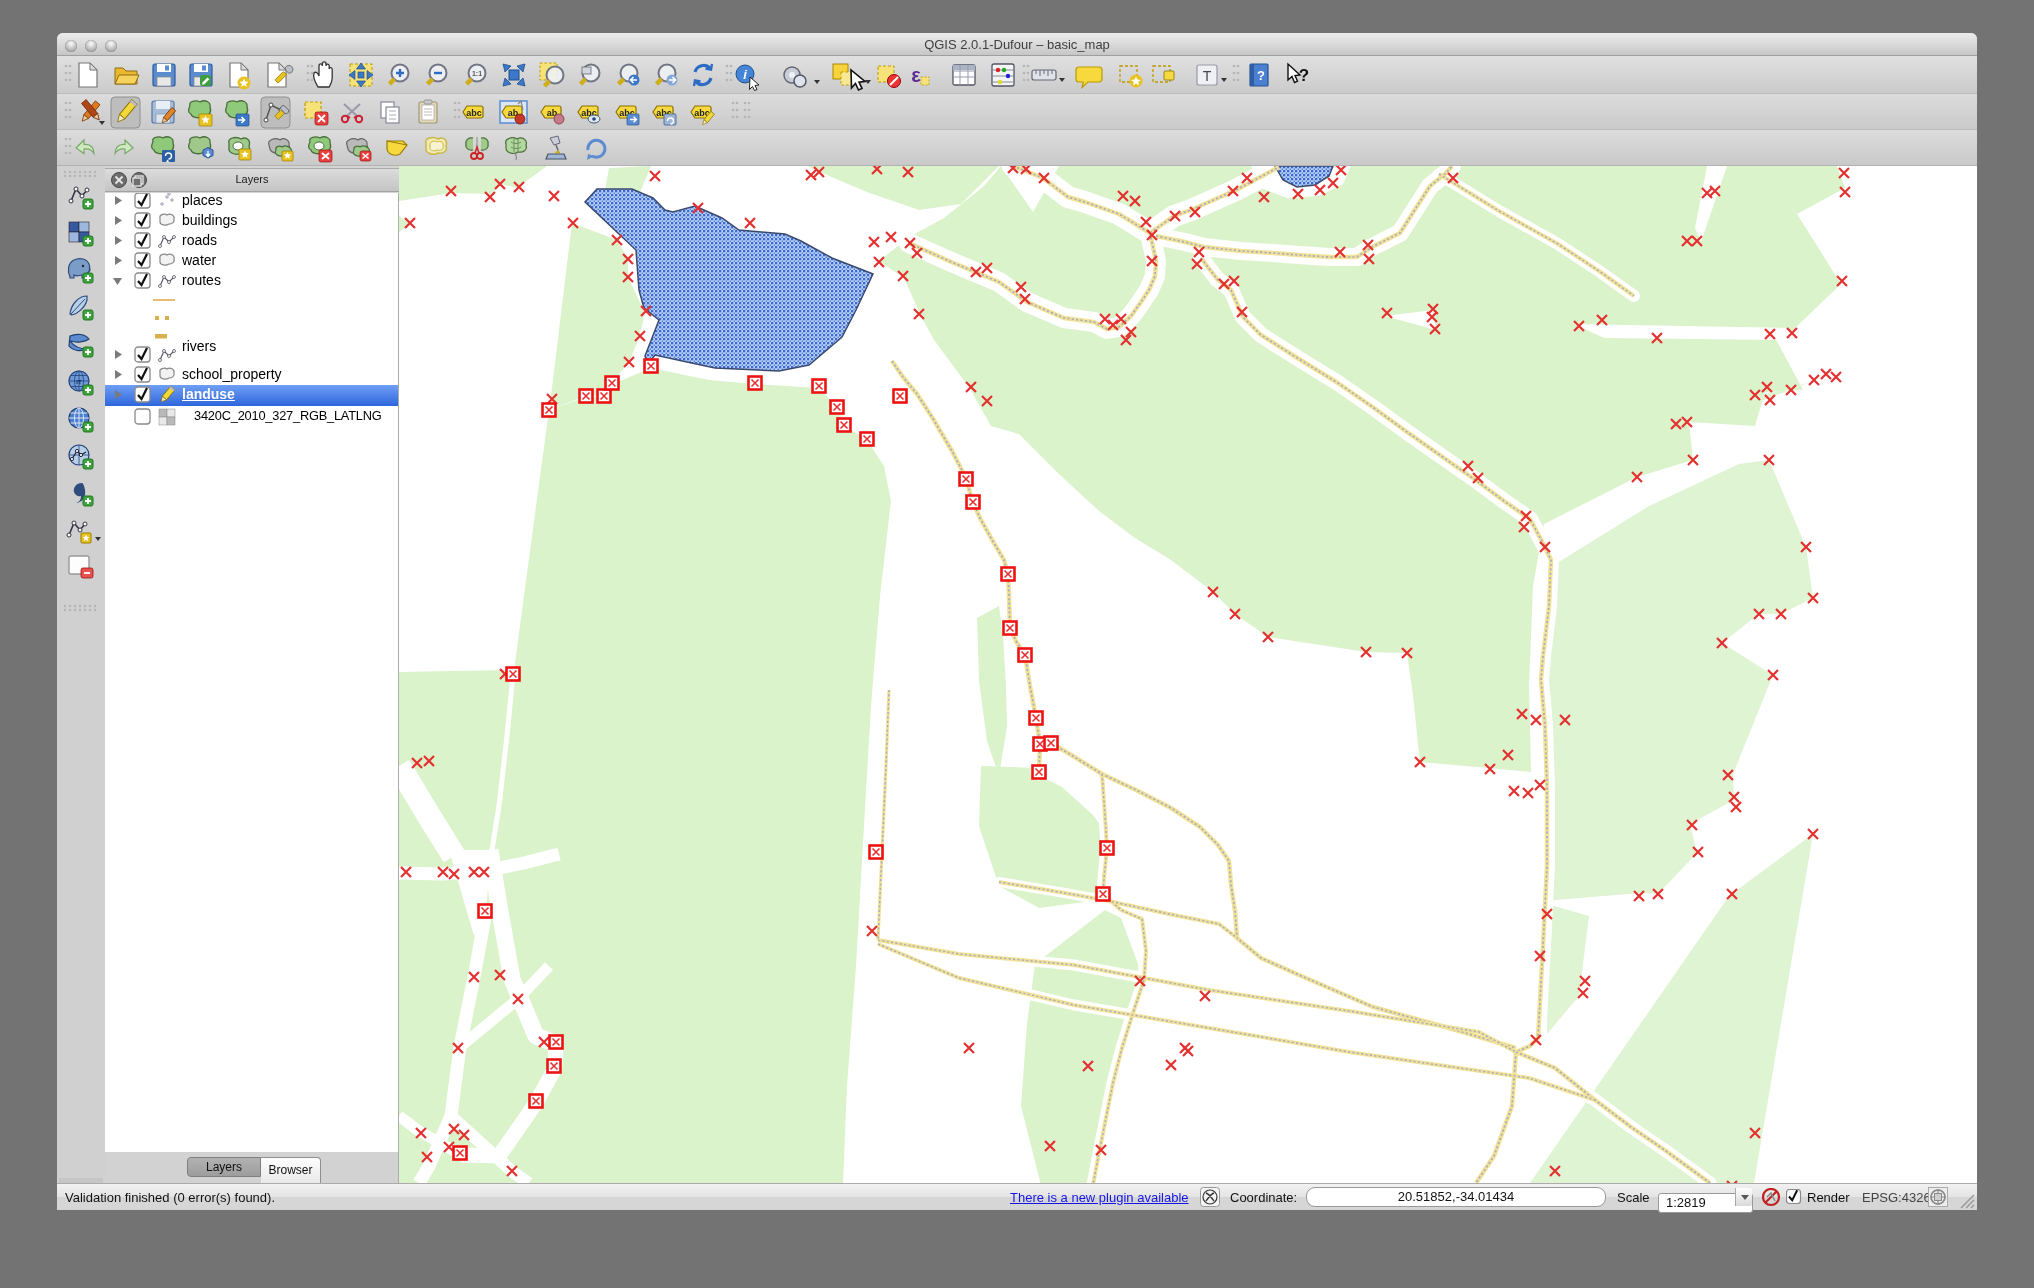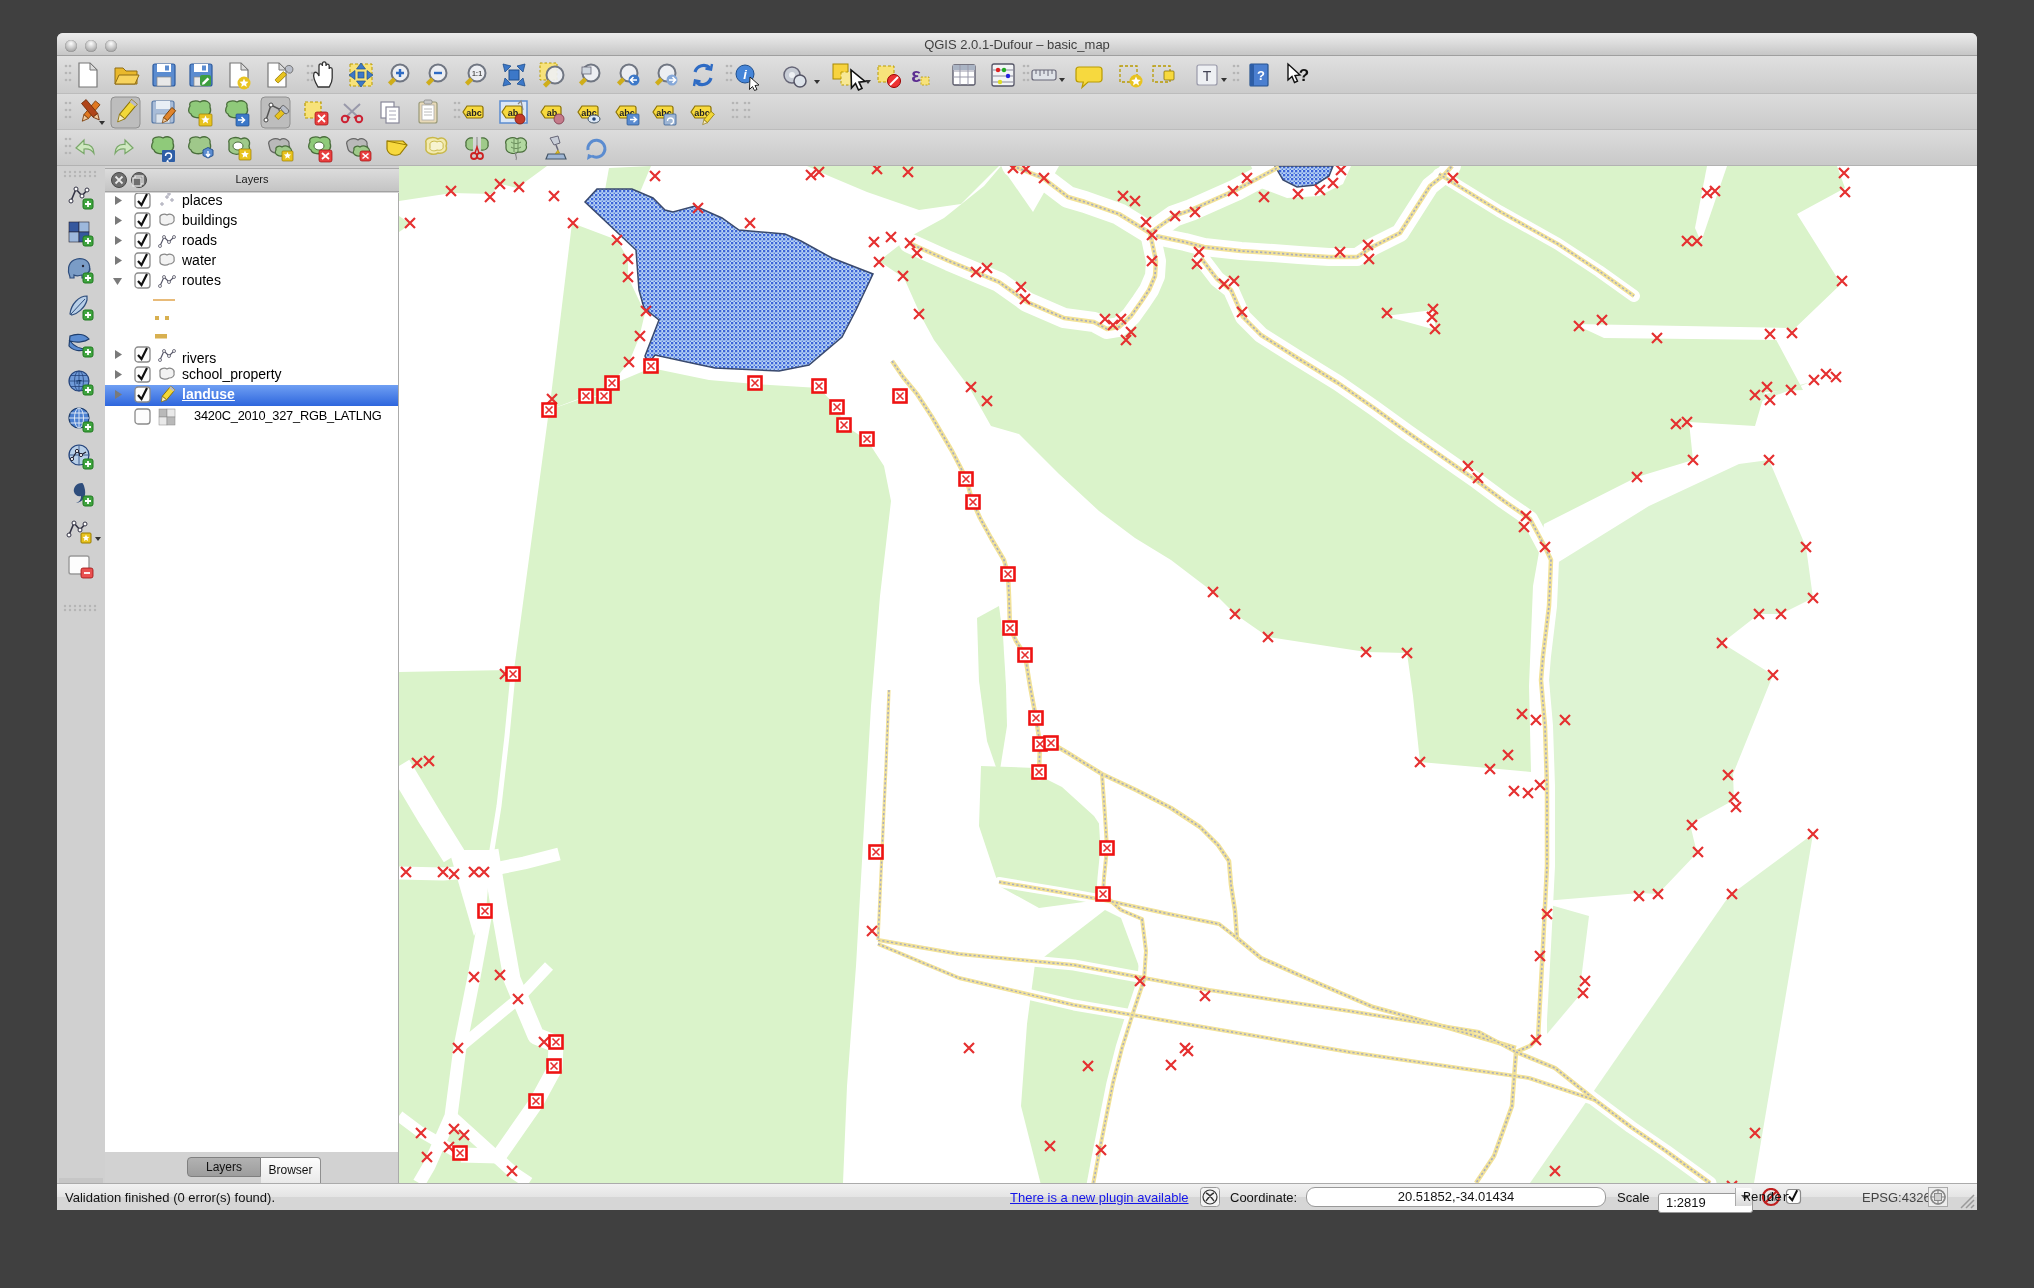--- a/index.html
+++ b/index.html
@@ -1,15 +1,15 @@
 <!DOCTYPE html>
 <html><head><meta charset="utf-8"><title>q</title><style>
 html,body{margin:0;padding:0;background:#000;}
 *{box-sizing:border-box;font-family:"Liberation Sans",sans-serif;}
-#page{position:relative;width:2034px;height:1288px;background:#404040;overflow:hidden;}
+#page{position:relative;width:2034px;height:1288px;background:#737373;overflow:hidden;}
 #win{position:absolute;left:57px;top:33px;width:1920px;height:1177px;background:#d6d6d6;border-radius:6px 6px 0 0;}
 #titlebar{position:absolute;left:0;top:0;width:100%;height:23px;border-radius:6px 6px 0 0;
  background:linear-gradient(#ececec,#dcdcdc 45%,#c6c6c6);border-bottom:1px solid #9f9f9f;}
 #title{position:absolute;left:0;right:0;top:4px;text-align:center;font-size:13px;color:#3f3f3f;}
 .tl{position:absolute;top:6.5px;width:12px;height:12px;border-radius:50%;
  background:radial-gradient(circle at 50% 30%,#fdfdfd,#bdbdbd 55%,#909090);box-shadow:inset 0 0 1px #666;}
 #toolbars{position:absolute;left:0;top:23px;width:100%;height:110px;}
 #trow1{position:absolute;top:0;left:0;width:100%;height:38px;background:linear-gradient(#e0e0e0,#cbcbcb);border-bottom:1px solid #bcbcbc;}
 #trow2{position:absolute;top:38px;left:0;width:100%;height:36px;background:linear-gradient(#dcdcdc,#cacaca);border-bottom:1px solid #bcbcbc;}
 #trow3{position:absolute;top:74px;left:0;width:100%;height:36px;background:linear-gradient(#dcdcdc,#c9c9c9);border-bottom:1px solid #b2b2b2;}
@@ -1032,21 +1032,21 @@
         </div>
         <div class="litem" style="top:38px;">
           <span class="lname">roads</span>
         </div>
         <div class="litem" style="top:58px;">
           <span class="lname">water</span>
         </div>
         <div class="litem" style="top:78px;">
           <span class="lname">routes</span>
         </div>
-        <div class="litem" style="top:156px;text-align:right;">
+        <div class="litem" style="top:144px;text-align:right;">
           <span class="lname">rivers</span>
         </div>
         <div class="litem" style="top:172px;">
           <span class="lname">school_property</span>
         </div>
         <div style="position:absolute;left:0;top:192px;width:293px;height:21px;background:linear-gradient(#6f9ff3,#2e66dd);"></div>
         <div class="litem" style="top:192px;z-index:3;">
           <span class="lname" style="color:#fff;font-weight:bold;text-decoration:underline;">landuse</span>
         </div>
         <div class="litem" style="top:214px;">
@@ -1095,21 +1095,21 @@
         </svg>
         <svg class="sb" style="left:1705px;top:4px;" width="19" height="19">
           <circle cx="9" cy="9" r="8" fill="none" stroke="#c02020" stroke-width="2.2"></circle>
           <path d="M3.5,14.5 L14.5,3.5" stroke="#c02020" stroke-width="2.2"></path>
           <path d="M5,9 l4,-4 4,8" fill="none" stroke="#888" stroke-width="1.6"></path>
         </svg>
         <svg style="position:absolute;left:1729px;top:5px;" width="16" height="16">
           <rect x="0.5" y="0.5" width="14" height="14" rx="3" fill="#fdfdfd" stroke="#8a8a8a" stroke-width="1.2"></rect>
           <path d="M3,7.5 l3.2,3.7 5,-10" fill="none" stroke="#111" stroke-width="2"></path>
         </svg>
-        <div class="sb" style="left:1686px;font-family:Liberation Mono, monospace;">Render</div>
+        <div class="sb" style="left:1750px;">Render</div>
         <div class="sb" style="left:1805px;color:#444;">EPSG:4326</div>
         <svg class="sb" style="left:1871px;top:3px;" width="20" height="20">
           <rect x="0.5" y="0.5" width="19" height="19" fill="#ededed" stroke="#aaa"></rect>
           <circle cx="10" cy="10" r="7" fill="none" stroke="#8a8a8a" stroke-width="1.6"></circle>
           <path d="M10,3 a7,7 0 0 1 0,14 a7,7 0 0 1 0,-14 M3,10 h14 M10,3 v14" stroke="#8a8a8a" stroke-width="1.2" fill="none"></path>
           <rect x="6.5" y="6.5" width="7" height="7" fill="#cfcfcf" stroke="#8a8a8a"></rect>
         </svg>
         <svg style="position:absolute;left:1902px;top:9px;" width="16" height="16">
           <path d="M15,2 L2,15 M15,7 L7,15 M15,12 L12,15" stroke="#9a9a9a" stroke-width="1.5"></path>
         </svg>

